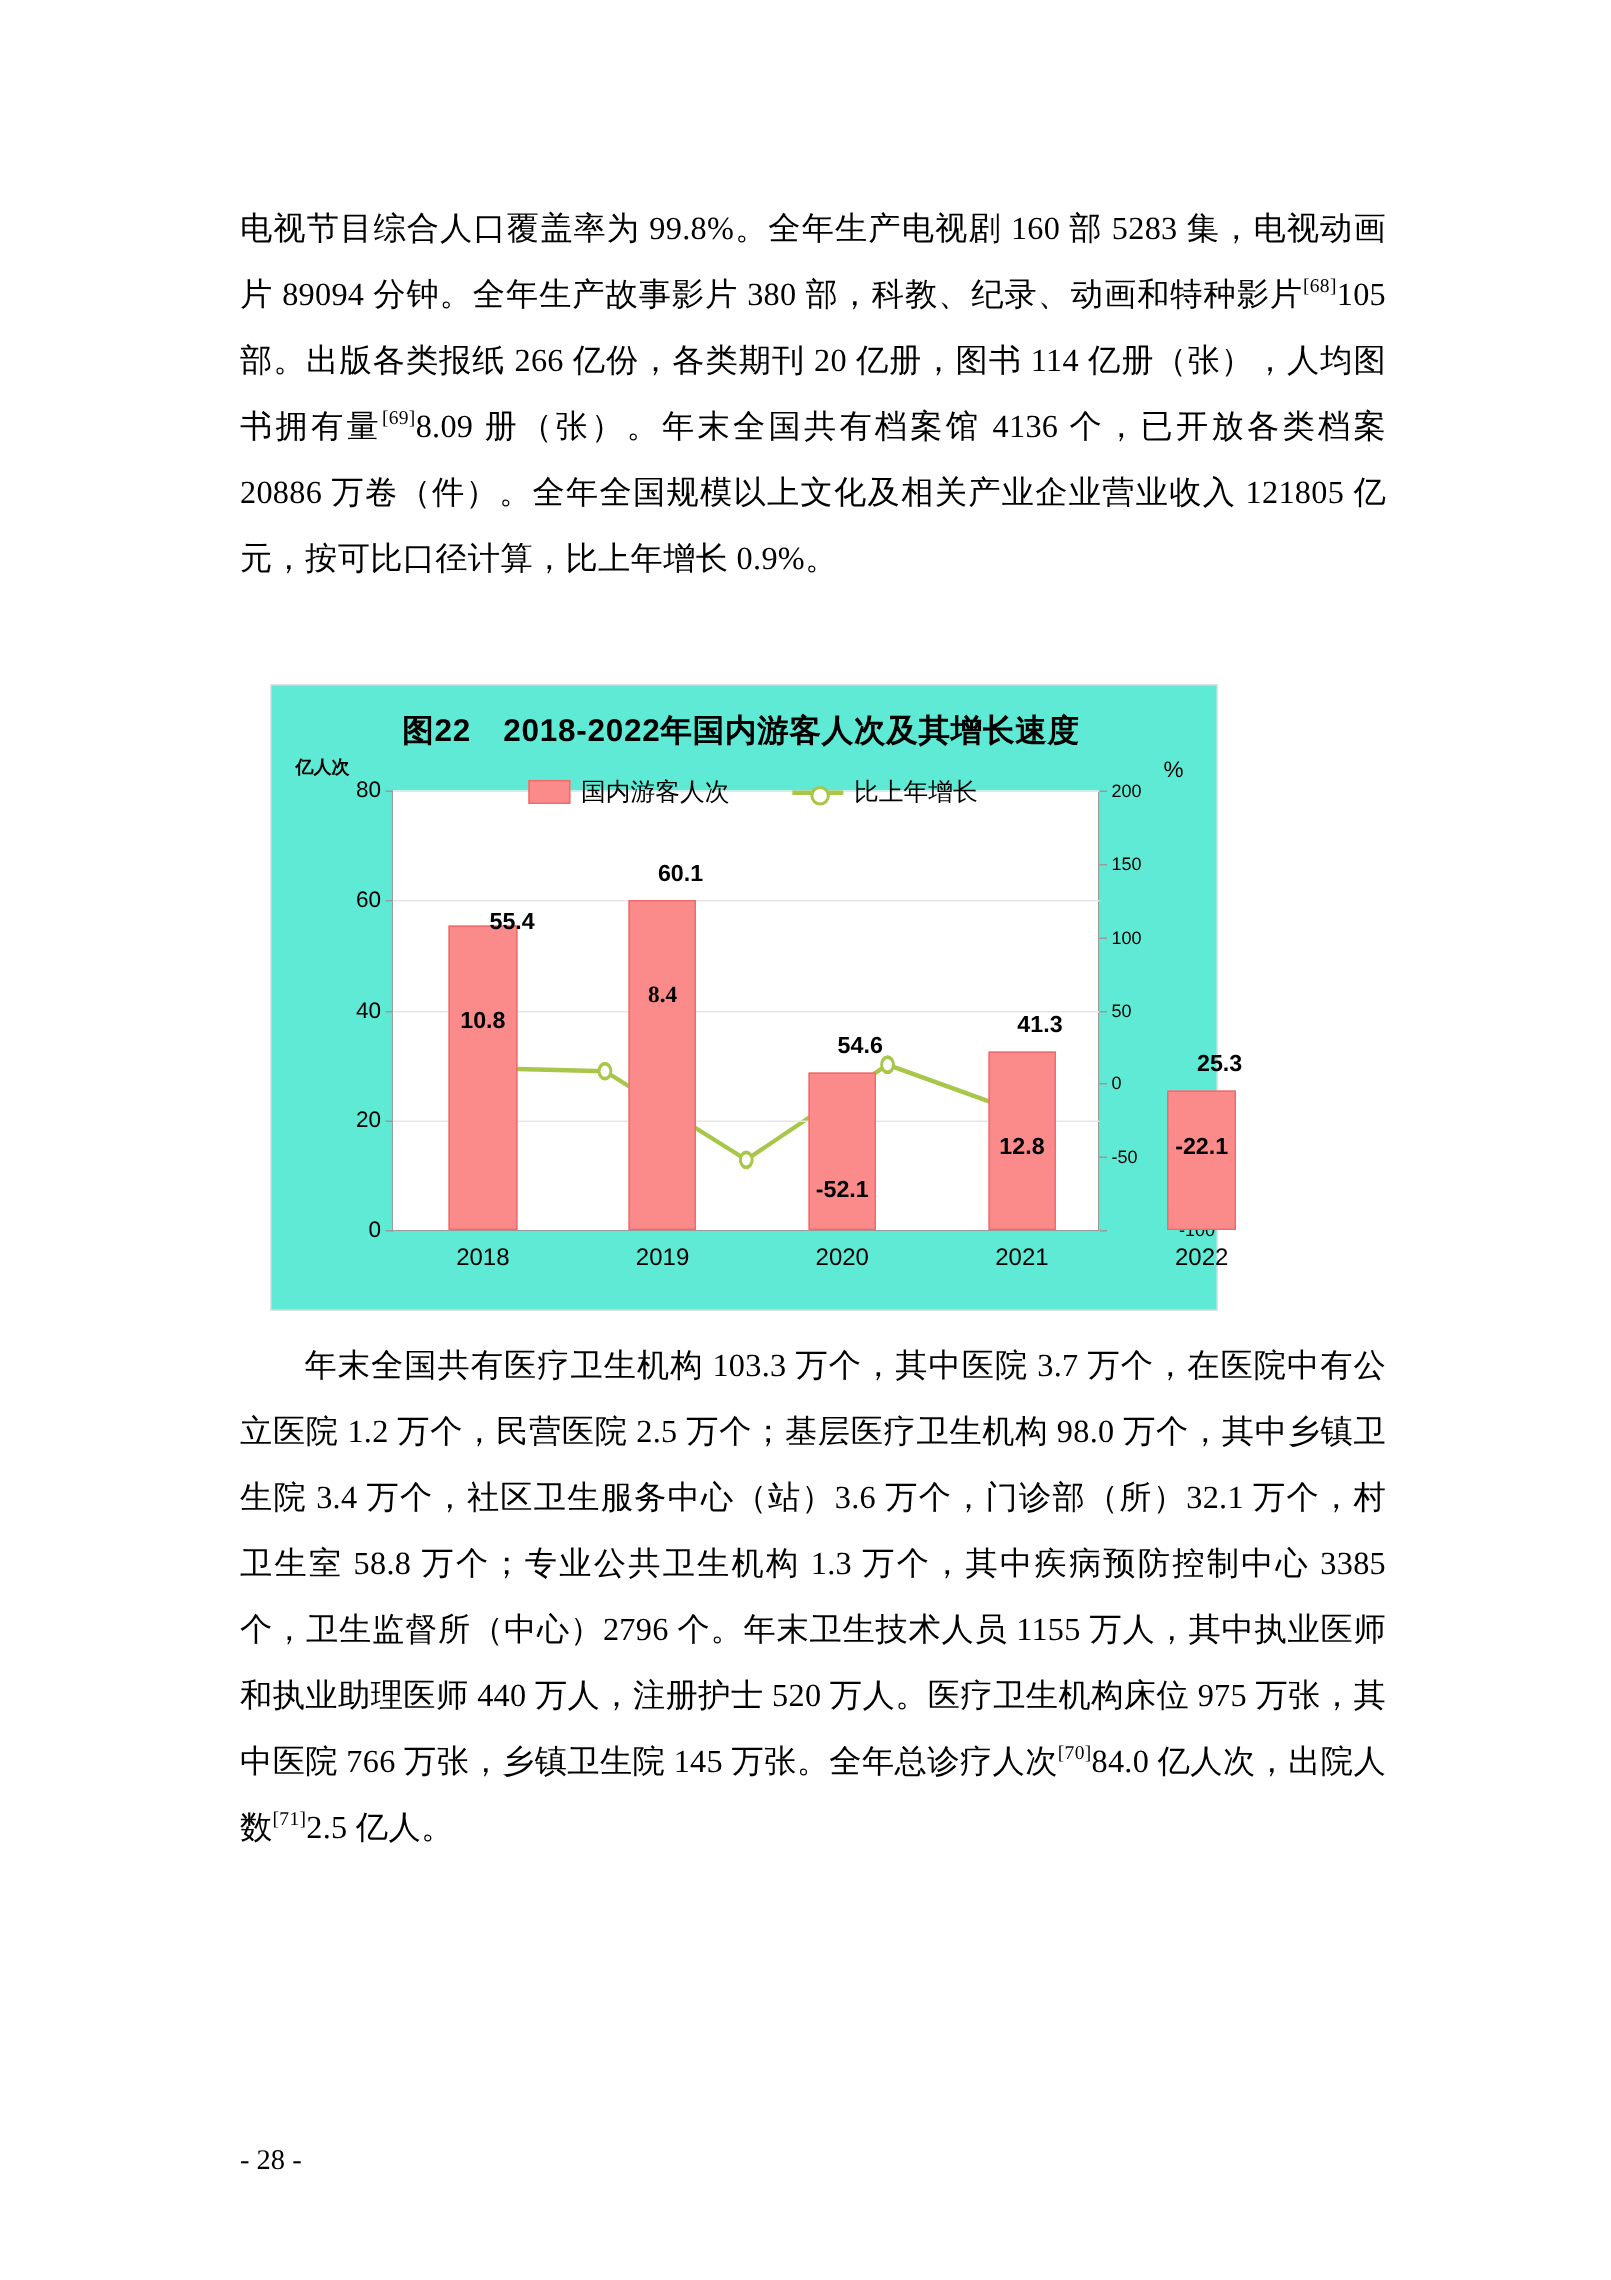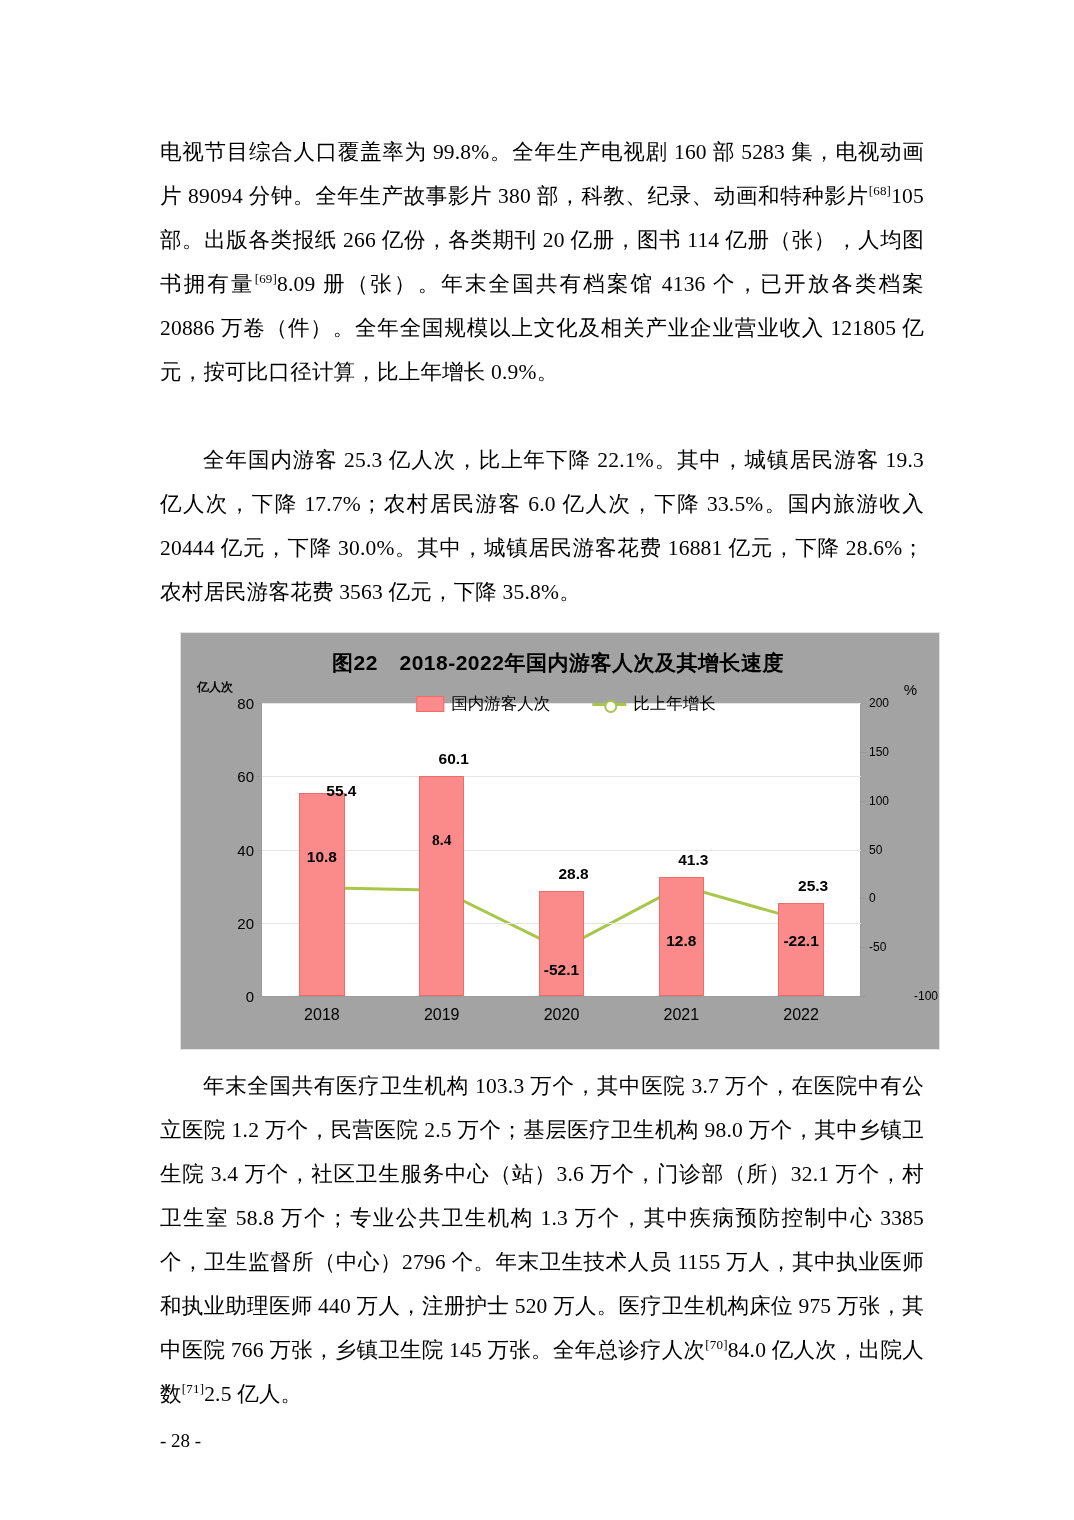--- a/index.html
+++ b/index.html
@@ -37,23 +37,23 @@
   }
   sup {
     font-size: 13px;
     vertical-align: super;
     line-height: 0;
   }
 
   
   .figure {
     margin: 18px 0 14px 0;
-    width: 760px;
+    width: 632px;
     margin-left: 20px;
-    background: #a3a3a3;
+    background: #5eead4;
     border: 1px solid #e2e2e2;
     box-sizing: border-box;
     padding: 10px 14px 10px 10px;
     position: relative;
   }
   .fig-title {
     text-align: center;
     font-size: 21px;
     font-weight: bold;
     font-family: "Liberation Sans", sans-serif;
@@ -232,21 +232,20 @@
 </style>
 </head>
 <body>
 
 <div class="page">
 
   <p class="para">电视节目综合人口覆盖率为 99.8%。全年生产电视剧 160 部 5283 集，电视动画片 89094 分钟。全年生产故事影片 380 部，科教、纪录、动画和特种影片<sup>[68]</sup>105 部。出版各类报纸 266 亿份，各类期刊 20 亿册，图书 114 亿册（张），人均图书拥有量<sup>[69]</sup>8.09 册（张）。年末全国共有档案馆 4136 个，已开放各类档案 20886 万卷（件）。全年全国规模以上文化及相关产业企业营业收入 121805 亿元，按可比口径计算，比上年增长 0.9%。</p>
 
   <div class="gap"></div>
 
-  <p class="para indent">全年国内游客 25.3 亿人次，比上年下降 22.1%。其中，城镇居民游客 19.3 亿人次，下降 17.7%；农村居民游客 6.0 亿人次，下降 33.5%。国内旅游收入 20444 亿元，下降 30.0%。其中，城镇居民游客花费 16881 亿元，下降 28.6%；农村居民游客花费 3563 亿元，下降 35.8%。</p>
 
   <div class="figure">
     <div class="fig-title">图22　2018-2022年国内游客人次及其增长速度</div>
     <div class="chart-wrap">
       <div class="unit-left">亿人次</div>
       <div class="unit-right">%</div>
 
       <div class="plot" id="plot">
         <div class="axis-right"></div>
         <svg class="series" id="line-svg" preserveAspectRatio="none" viewBox="0 0 599 293">
@@ -285,21 +284,21 @@
           <div class="tickmark-r" style="top: 48.8333px;"></div>
           <div class="ytick-r" style="top: 0px;">200</div>
           <div class="tickmark-r" style="top: 0px;"></div>
           <div class="bar" style="left: 37.138px; width: 45.524px; height: 202.903px; background: rgb(251, 139, 139);"></div>
           <div class="bar-label" style="left: 59.9px; top: 79px; padding-left: 15px;">55.4</div>
           <div class="xlabel" style="left: 59.9px;">2018</div>
           <div class="bar" style="left: 156.938px; width: 45.524px; height: 220.116px; background: rgb(251, 139, 139);"></div>
           <div class="bar-label" style="left: 179.7px; top: 46.8837px;">60.1</div>
           <div class="xlabel" style="left: 179.7px;">2019</div>
           <div class="bar" style="left: 276.738px; width: 45.524px; height: 105.48px; background: rgb(251, 139, 139);"></div>
-          <div class="bar-label" style="left: 299.5px; top: 161.52px;">28.8</div>
+          <div class="bar-label" style="left: 299.5px; top: 161.52px;">54.6</div>
           <div class="xlabel" style="left: 299.5px;">2020</div>
           <div class="bar" style="left: 396.538px; width: 45.524px; height: 119.031px; background: rgb(251, 139, 139);"></div>
           <div class="bar-label" style="left: 419.3px; top: 147.969px;">41.3</div>
           <div class="xlabel" style="left: 419.3px;">2021</div>
           <div class="bar" style="left: 516.338px; width: 45.524px; height: 92.6612px; background: rgb(251, 139, 139);"></div>
           <div class="bar-label" style="left: 539.1px; top: 174.339px;">25.3</div>
           <div class="xlabel" style="left: 539.1px;">2022</div>
           <div class="line-label" style="left: 59.9px; top: 145.097px;">10.8</div>
           <div class="line-label" style="left: 179.7px; top: 127.884px; font-family: Liberation Serif, serif;">8.4</div>
           <div class="line-label" style="left: 299.5px; top: 258.218px;">-52.1</div>

